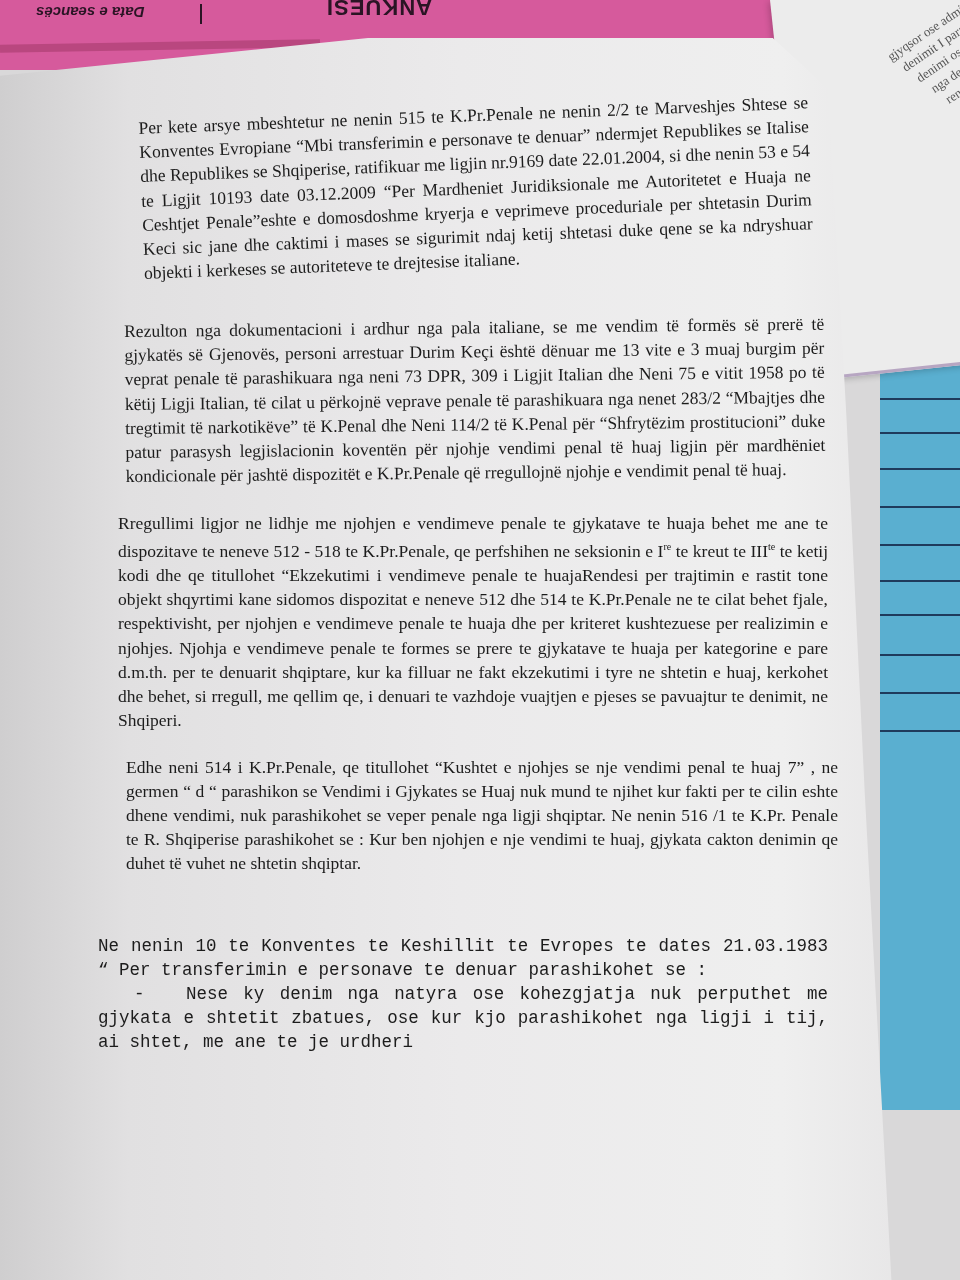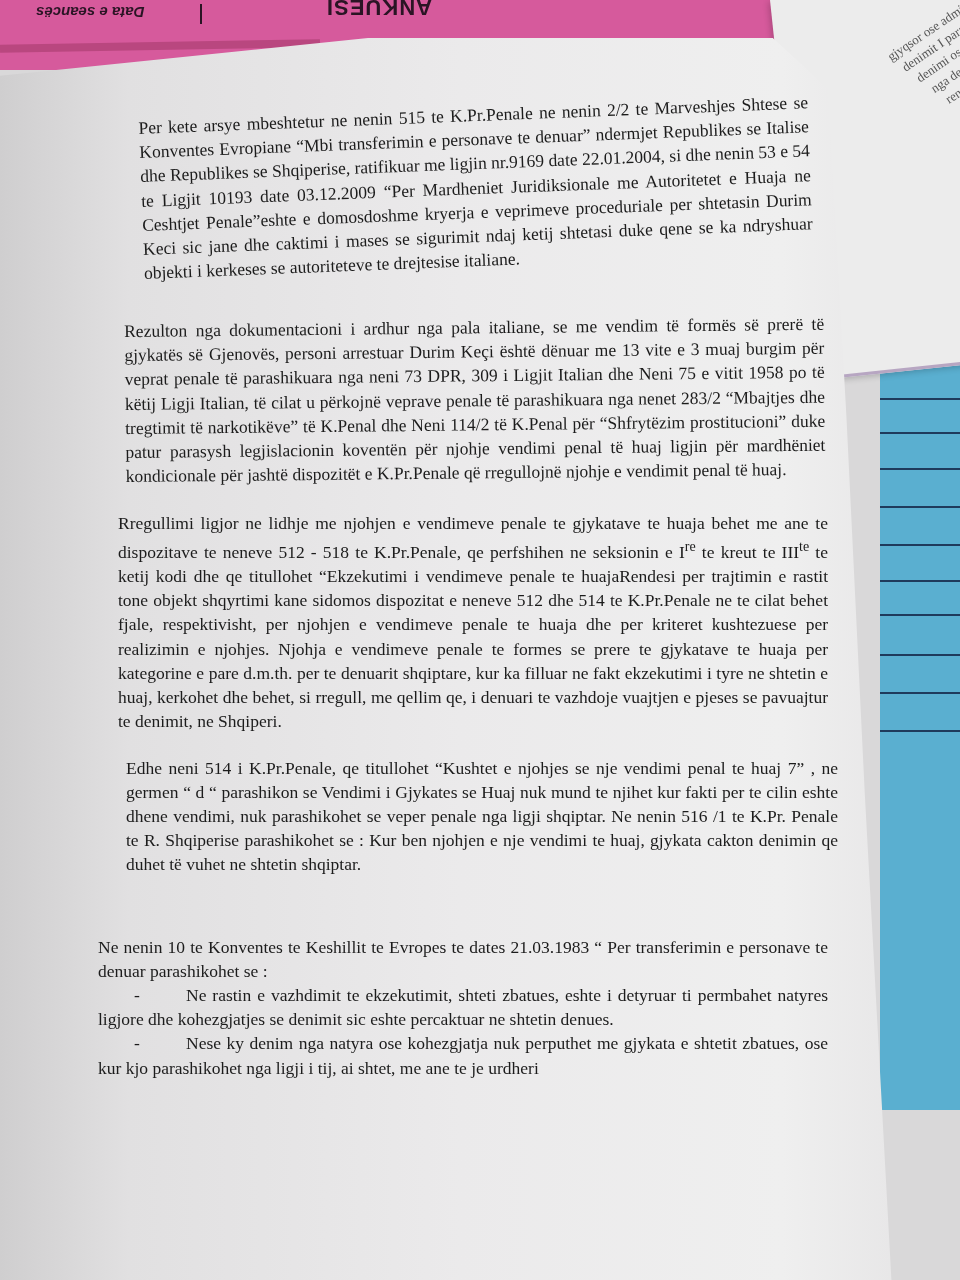--- a/index.html
+++ b/index.html
@@ -50,24 +50,24 @@
   }
   .content {
     position: absolute; left: 118px; top: 78px; width: 710px;
     color: #1c1c1c; font-size: 17.5px; line-height: 24.2px; text-align: justify;
   }
   .para { margin: 0 0 22px 0; }
   .para.p1 { transform: rotate(-2.2deg); transform-origin: top left; margin-left: 20px; width: 670px; margin-bottom: 34px; }
   .para.p2 { transform: rotate(-0.6deg); transform-origin: top left; margin-left: 6px; width: 700px; }
   .para.p3 { margin-left: 0px; width: 710px; }
   .para.p4 { margin-left: 8px; width: 712px; margin-bottom: 58px; }
-  .para.p5 { margin-left: -20px; width: 730px; margin-bottom: 16px; }
+  .para.p5 { margin-left: -20px; width: 730px; margin-bottom: 16px; font-family: Liberation Mono, monospace; }
   .bullet { display: block; text-indent: 36px; }
   .bullet .dash { display: inline-block; width: 52px; text-indent: 0; }
-  sup { font-size: 14px; }
+  sup { font-size: 10px; }
 </style>
 </head>
 <body>
 
 <div class="blue-tab">
   <div class="rule" style="top:30px"></div>
   <div class="rule" style="top:68px"></div>
   <div class="rule" style="top:102px"></div>
   <div class="rule" style="top:138px"></div>
   <div class="rule" style="top:176px"></div>
@@ -98,17 +98,16 @@
 </div>
 
 <div class="page">
   <div class="content">
     <p class="para p1">Per kete arsye mbeshtetur ne nenin 515 te K.Pr.Penale ne nenin 2/2 te Marveshjes Shtese se Konventes Evropiane “Mbi transferimin e personave te denuar” ndermjet Republikes se Italise dhe Republikes se Shqiperise, ratifikuar me ligjin nr.9169 date 22.01.2004, si dhe nenin 53 e 54 te Ligjit 10193 date 03.12.2009 “Per Mardheniet Juridiksionale me Autoritetet e Huaja ne Ceshtjet Penale”eshte e domosdoshme kryerja e veprimeve proceduriale per shtetasin Durim Keci sic jane dhe caktimi i mases se sigurimit ndaj ketij shtetasi duke qene se ka ndryshuar objekti i kerkeses se autoriteteve te drejtesise italiane.</p>
     <p class="para p2">Rezulton nga dokumentacioni i ardhur nga pala italiane, se me vendim të formës së prerë të gjykatës së Gjenovës, personi arrestuar Durim Keçi është dënuar me 13 vite e 3 muaj burgim për veprat penale të parashikuara nga neni 73 DPR, 309 i Ligjit Italian dhe Neni 75 e vitit 1958 po të këtij Ligji Italian, të cilat u përkojnë veprave penale të parashikuara nga nenet 283/2 “Mbajtjes dhe tregtimit të narkotikëve” të K.Penal dhe Neni 114/2 të K.Penal për “Shfrytëzim prostitucioni” duke patur parasysh legjislacionin koventën për njohje vendimi penal të huaj ligjin për mardhëniet kondicionale për jashtë dispozitët e K.Pr.Penale që rregullojnë njohje e vendimit penal të huaj.</p>
     <p class="para p3"><span>Rregullimi ligjor ne lidhje me njohjen e vendimeve penale te gjykatave te huaja behet me ane te dispozitave te neneve 512 - 518 te K.Pr.Penale, qe perfshihen ne seksionin e I</span><sup>re</sup><span> te kreut te III</span><sup>te</sup><span> te ketij kodi dhe qe titullohet “Ekzekutimi i vendimeve penale te huajaRendesi per trajtimin e rastit tone objekt shqyrtimi kane sidomos dispozitat e neneve 512 dhe 514 te K.Pr.Penale ne te cilat behet fjale, respektivisht, per njohjen e vendimeve penale te huaja dhe per kriteret kushtezuese per realizimin e njohjes. Njohja e vendimeve penale te formes se prere te gjykatave te huaja per kategorine e pare d.m.th. per te denuarit shqiptare, kur ka filluar ne fakt ekzekutimi i tyre ne shtetin e huaj, kerkohet dhe behet, si rregull, me qellim qe, i denuari te vazhdoje vuajtjen e pjeses se pavuajtur te denimit, ne Shqiperi.</span></p>
     <p class="para p4">Edhe neni 514 i K.Pr.Penale, qe titullohet “Kushtet e njohjes se nje vendimi penal te huaj 7” , ne germen “ d “ parashikon se Vendimi i Gjykates se Huaj nuk mund te njihet kur fakti per te cilin eshte dhene vendimi, nuk parashikohet se veper penale nga ligji shqiptar.  Ne nenin 516 /1 te K.Pr. Penale te R. Shqiperise parashikohet se : Kur ben njohjen e nje vendimi te huaj, gjykata cakton denimin qe duhet të vuhet ne shtetin shqiptar.</p>
     <div class="para p5">
       <div>Ne nenin 10 te Konventes te Keshillit te Evropes te dates 21.03.1983 “ Per transferimin e personave te denuar parashikohet se :</div>
-      <div class="bullet"><span class="dash">-</span><span>Ne rastin e vazhdimit te ekzekutimit, shteti zbatues, eshte i detyruar ti permbahet natyres ligjore dhe kohezgjatjes se denimit sic eshte percaktuar ne shtetin denues.</span></div>
       <div class="bullet"><span class="dash">-</span><span>Nese ky denim nga natyra ose kohezgjatja nuk perputhet me gjykata e shtetit zbatues, ose kur kjo parashikohet nga ligji i tij, ai shtet, me ane te je urdheri</span></div>
     </div>
   </div>
 </div>
 
 </body></html>

